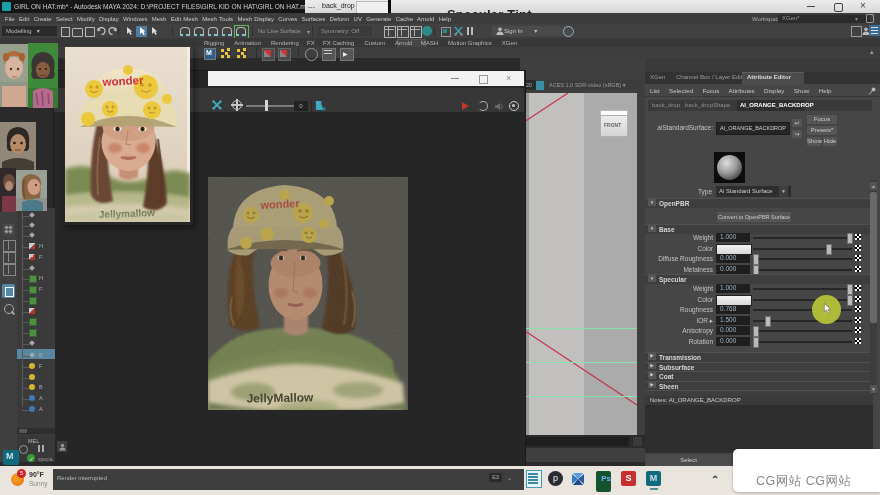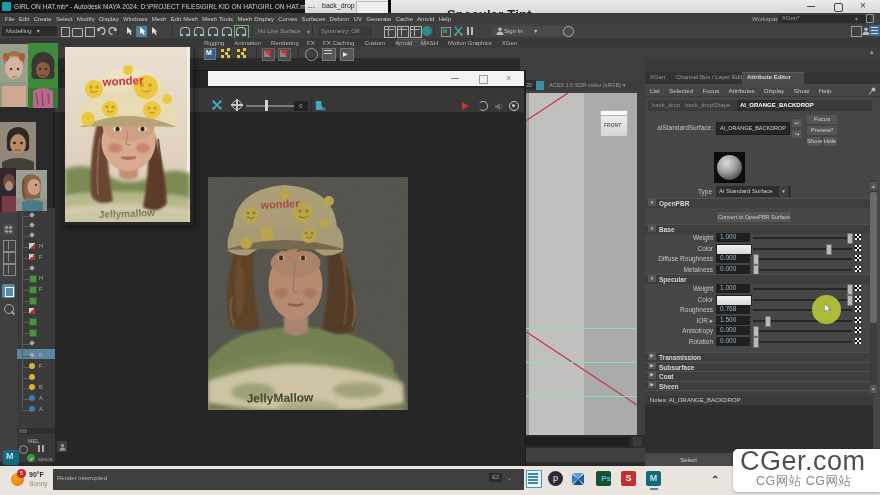--- a/index.html
+++ b/index.html
@@ -654,28 +654,27 @@
 <div class="a" style="left:528px;top:479px;width:10px;height:1.5px;background:#3a8aa5"></div>
 <div class="a" style="left:528px;top:482px;width:10px;height:1.5px;background:#3a8aa5"></div>
 <div class="a" style="left:548px;top:471px;width:15px;height:15px;background:#2b2b33;border-radius:50%"></div>
 <div class="a" style="left:553px;top:473px;color:#eee;font-size:9px">p</div>
 <svg class="a" style="left:571px;top:472px" width="14" height="14" viewBox="0 0 14 14">
       <path d="M7,7 L1,2 L1,12 Z" fill="#3a7abf"></path>
       <path d="M7,7 L13,2 L13,12 Z" fill="#2a5a9f"></path>
       <path d="M7,7 L2,1 L12,1 Z" fill="#5a9adf"></path>
       <path d="M7,7 L2,13 L12,13 Z" fill="#1a4a8f"></path>
     </svg>
-<div class="a" style="left:596px;top:471px;width:15px;height:15px;background:#14532d;border-radius:2px;color:#6fb3ff;font-size:8px;text-align:right;line-height:15px;font-weight:bold">Ps</div>
+<div class="a" style="left:596px;top:471px;width:15px;height:21px;background:#14532d;border-radius:2px;color:#6fb3ff;font-size:8px;text-align:right;line-height:15px;font-weight:bold">Ps</div>
 <div class="a" style="left:621px;top:471px;width:15px;height:15px;background:#c62f2f;border-radius:2px;color:#fff;font-size:9px;text-align:center;line-height:15px;font-weight:bold">S</div>
 <div class="a" style="left:646px;top:471px;width:15px;height:15px;background:#0f6b7c;border-radius:2px;color:#cde;font-size:9px;text-align:center;line-height:15px;font-weight:bold">M</div>
 <div class="a" style="left:650px;top:488px;width:8px;height:2px;background:#5a8a9a"></div>
 <div class="a" style="left:711px;top:474px;color:#3a3a3a;font-size:10px;font-weight:bold">⌃</div>
 
 <div class="a" style="left:733px;top:449px;width:147px;height:43px;background:#fff;border-radius:5px 0 0 5px;box-shadow:0 1px 3px rgba(0,0,0,0.25)"></div>
-<div class="a" style="left:740px;top:446px;color:#4f4f4f;font-size:27px;letter-spacing:0.5px">CGer.com</div>
 <div class="a" style="left:756px;top:473px;color:#8a8a8a;font-size:12.5px;letter-spacing:0.5px">CG网站 CG网站</div>
 
 <div class="a" style="left:812px;top:295px;width:29px;height:29px;border-radius:50%;background:#b2bf38;opacity:0.96"></div>
 <svg class="a" style="left:823px;top:303px" width="8" height="12" viewBox="0 0 9 13">
   <path d="M1.5,0.5 L1.5,9.5 L4,7.5 L5.6,11.5 L7.3,10.7 L5.7,7 L8.5,6.7 Z" fill="#fff" stroke="#555" stroke-width="0.6"></path>
 </svg>
 
 </div>
 
 </body></html>

